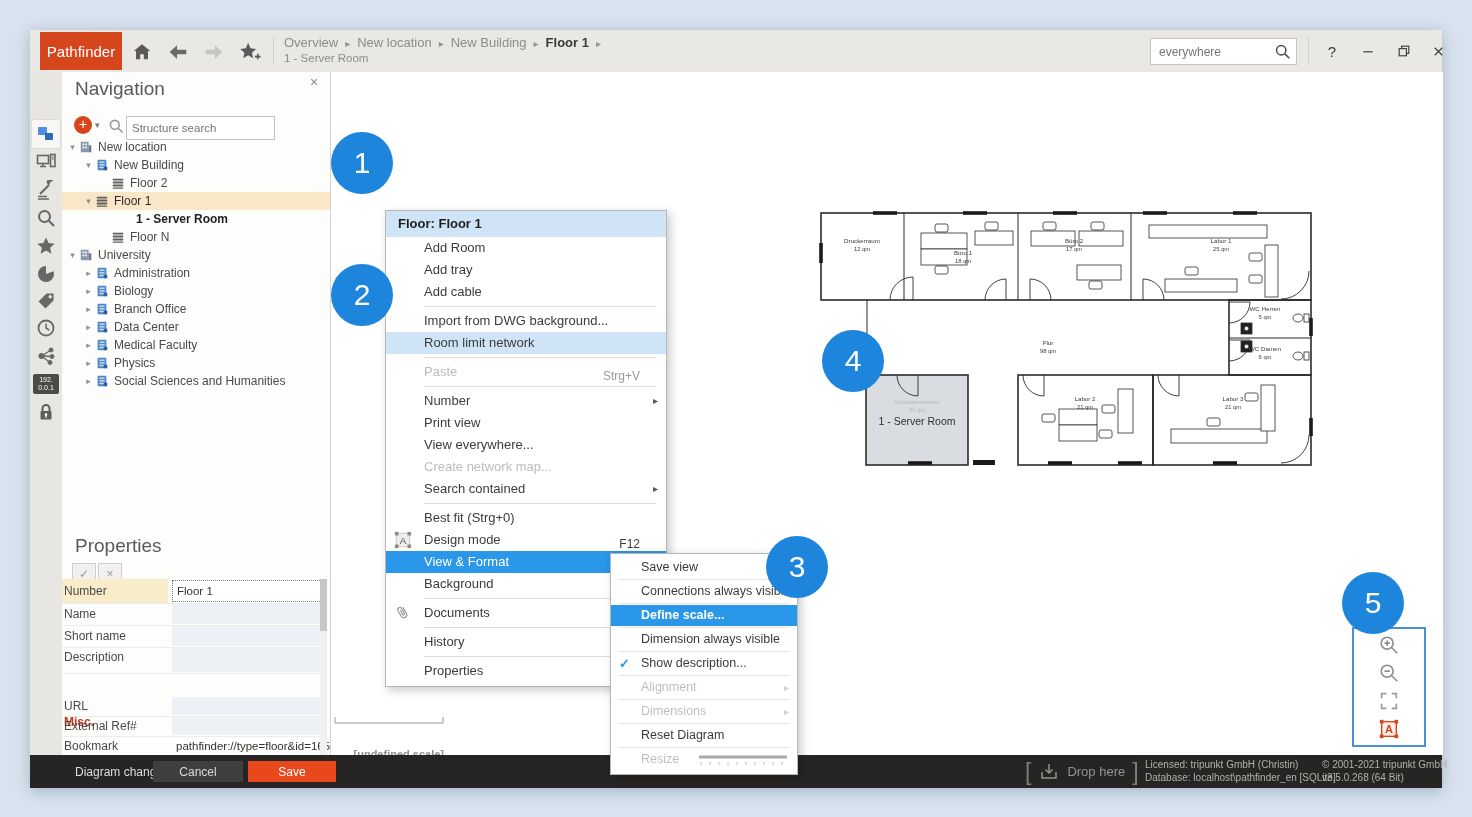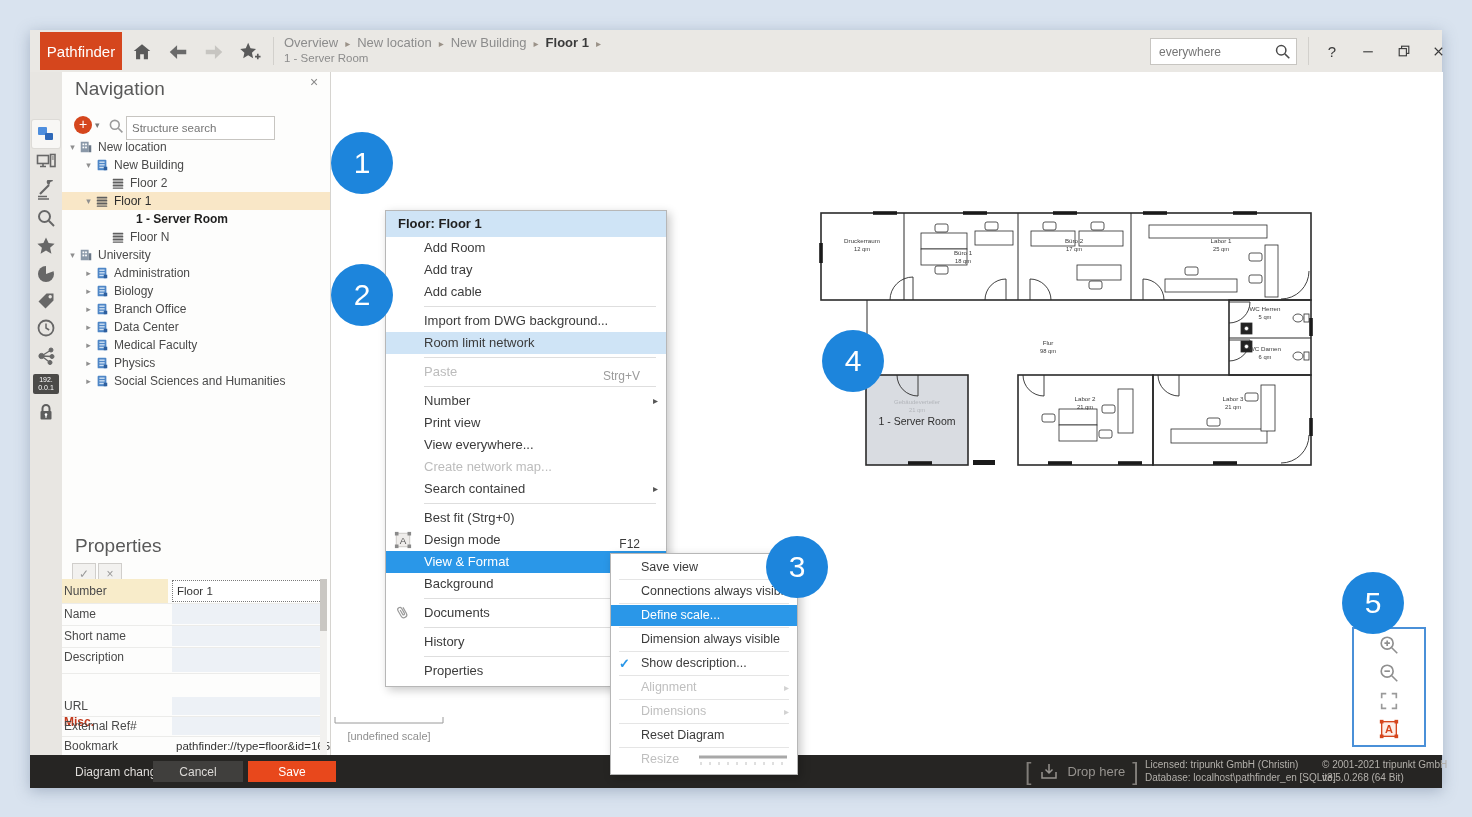--- a/index.html
+++ b/index.html
@@ -67,26 +67,26 @@
   .mi.hl{background:#cfe4f6;}
   .mi.sel{background:#2a97e8;color:#fff;}
   .mi.sel .arr{color:#fff;}
   .msep{border-top:1px solid #dedede;margin:3px 10px 3px 38px;height:0;}
   .gicon{position:absolute;left:8px;top:2px;display:flex;}
   
   .mi2{position:relative;height:21px;line-height:21px;font-size:12.5px;color:#3b3b3b;padding-left:30px;white-space:nowrap;}
   .mi2 .arr{position:absolute;right:8px;top:0;font-size:10px;color:#555;}
   .mi2.dis{color:#bfbfbf;}
   .mi2.dis .arr{color:#d2d2d2;}
-  .mi2.sel{background:#2a97e8;color:#fff;}
+  .mi2.sel{background:#2a97e8;color:#fff;font-weight:bold;}
   .mi2 .chk{position:absolute;left:8px;top:0;color:#2a97e8;font-weight:bold;font-size:13px;}
   .msep2{border-top:1px solid #e5e5e5;margin:1px 8px;height:0;}
   
   .scalewrap{position:absolute;left:303px;top:681px;width:110px;}
-  .scaletext{margin-top:1px;text-align:center;font-size:11px;color:#8f8f8f;}
+  .scaletext{margin-top:19px;text-align:right;font-size:11px;color:#8f8f8f;font-weight:bold;}
   
   .zoombox{position:absolute;left:1322px;top:597px;width:70px;height:112px;border:2px solid #4a90d8;background:#fff;
     display:flex;flex-direction:column;align-items:center;justify-content:space-around;padding:2px 0;z-index:10;}
   .zbtn{display:flex;align-items:center;justify-content:center;width:26px;height:24px;}
   
   .callout{position:absolute;width:62px;height:62px;border-radius:50%;background:#1d85dc;color:#fff;
     font-size:30px;display:flex;align-items:center;justify-content:center;z-index:50;}
   
   .bottombar{position:absolute;left:0;top:725px;width:1412px;height:33px;background:#262523;}
   .bblabel{position:absolute;left:45px;top:0;height:33px;display:flex;align-items:center;font-size:12px;color:#dfddda;}

